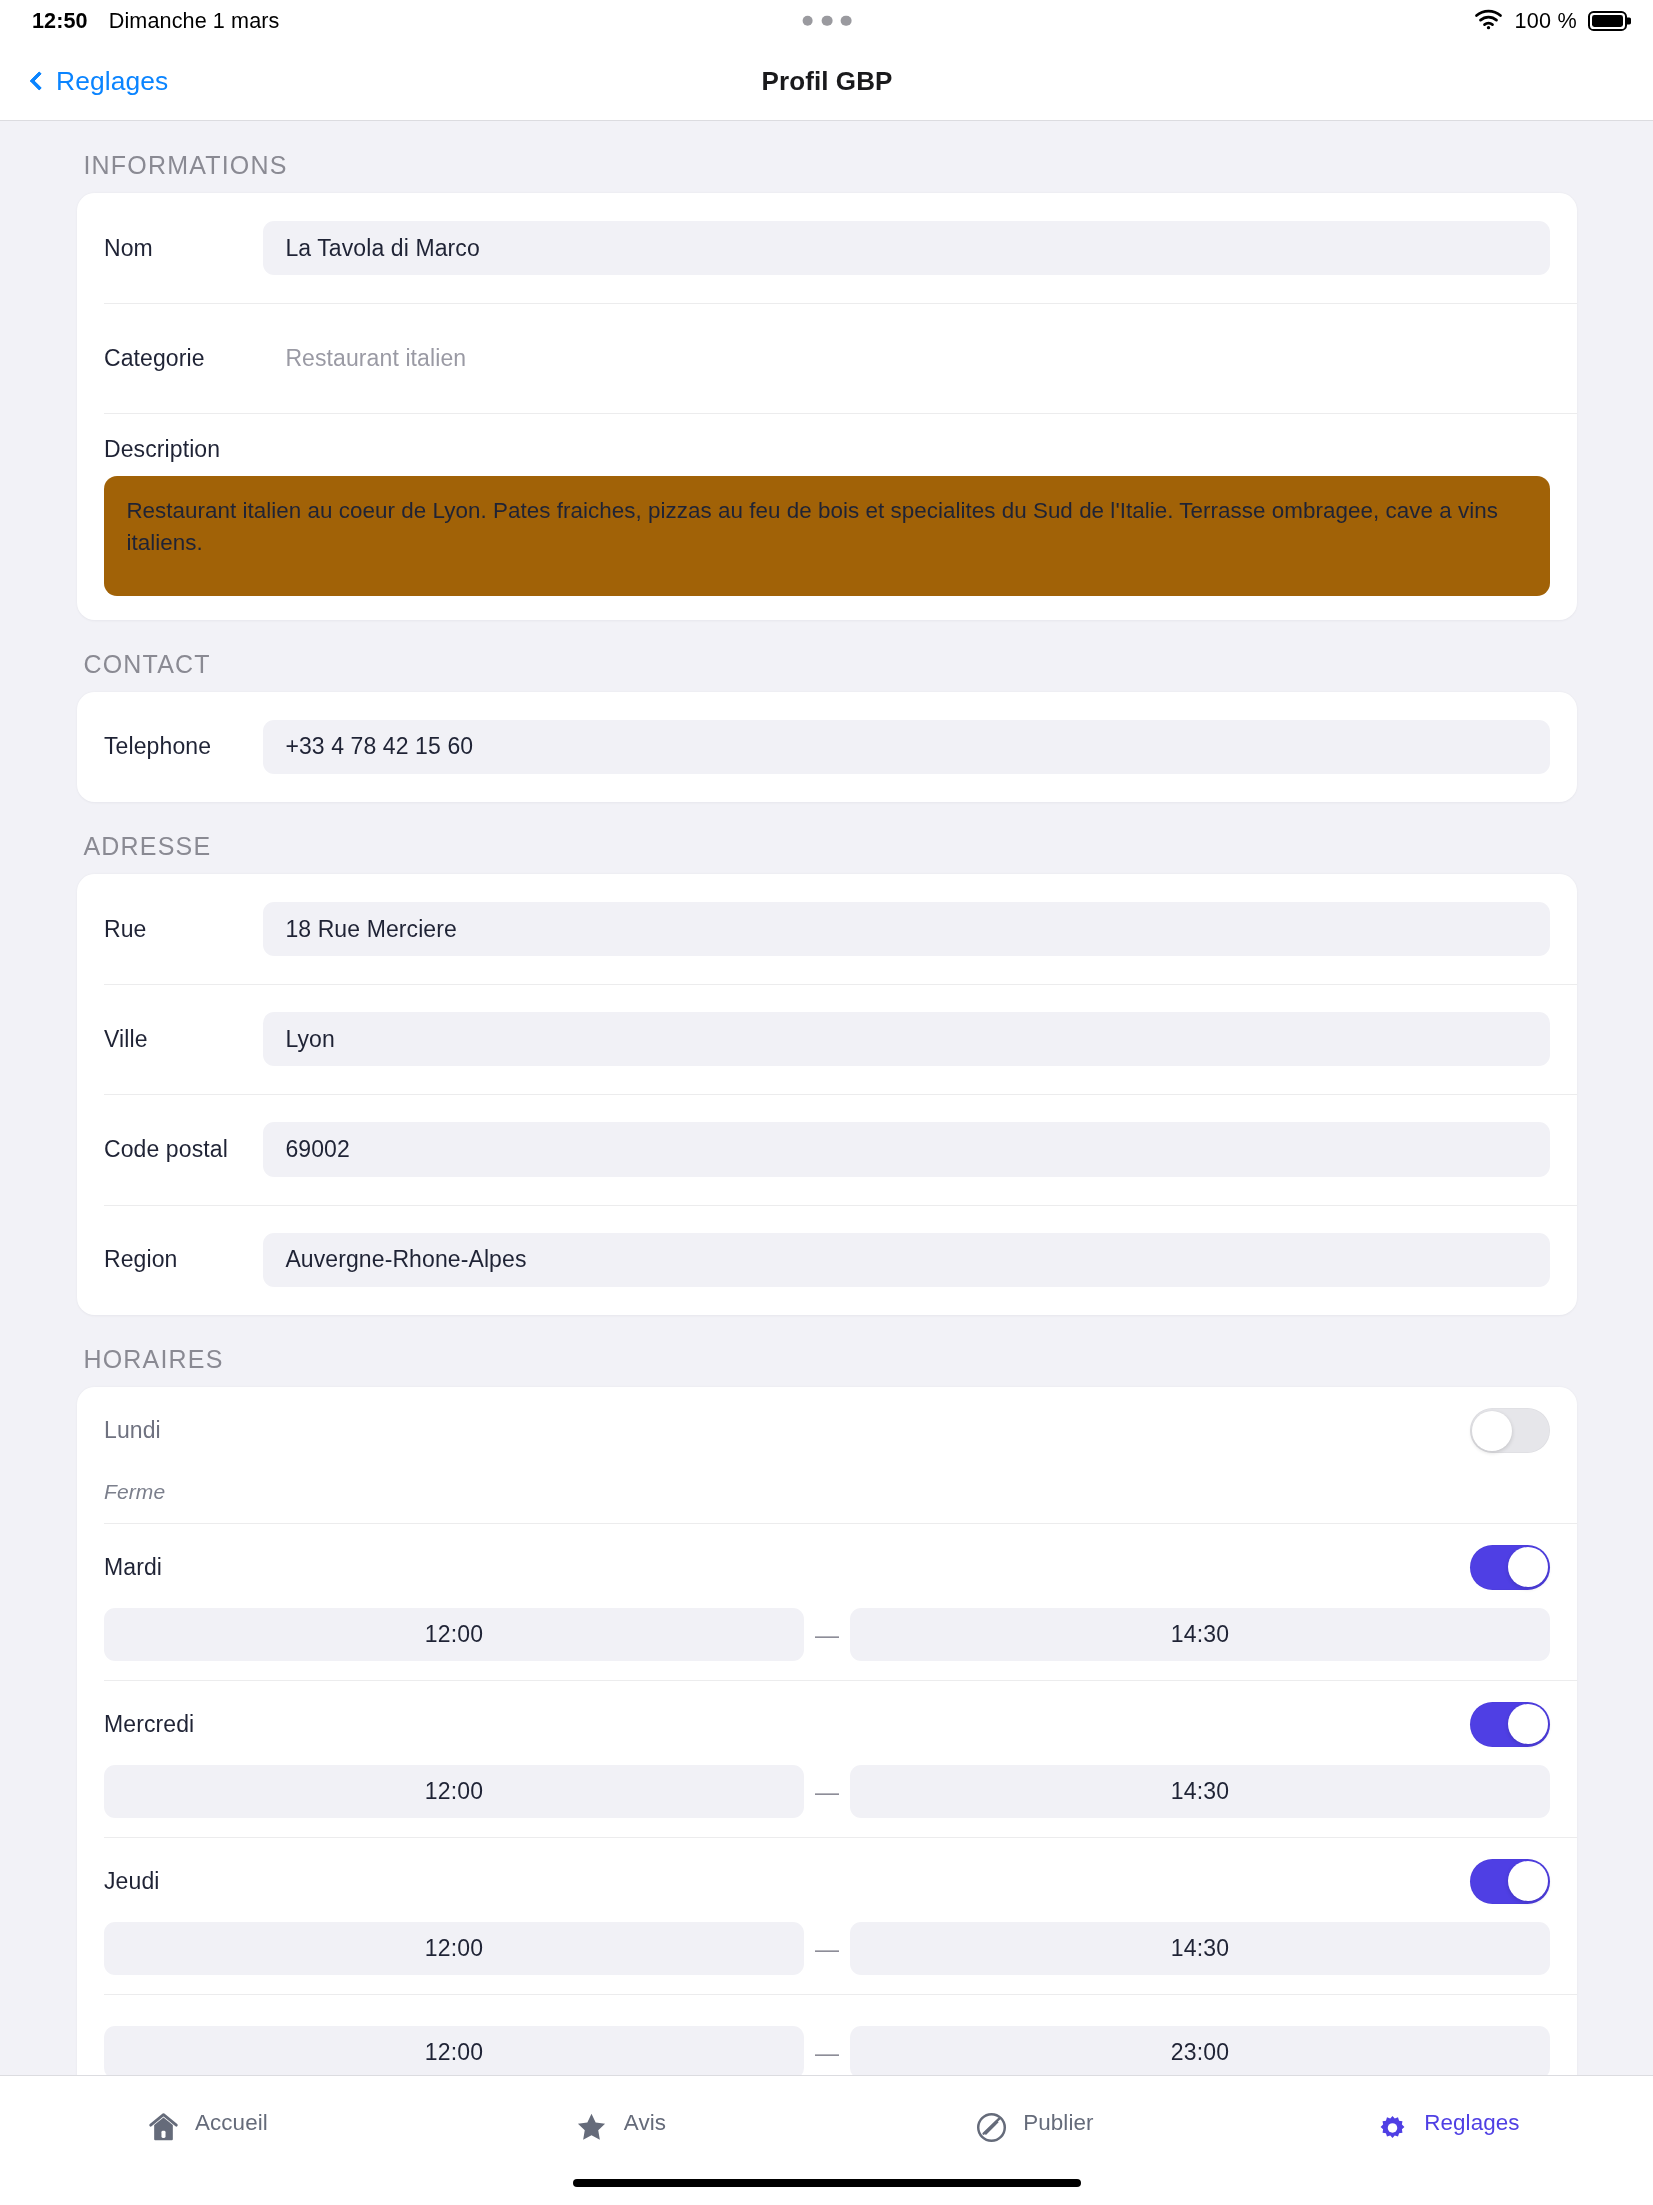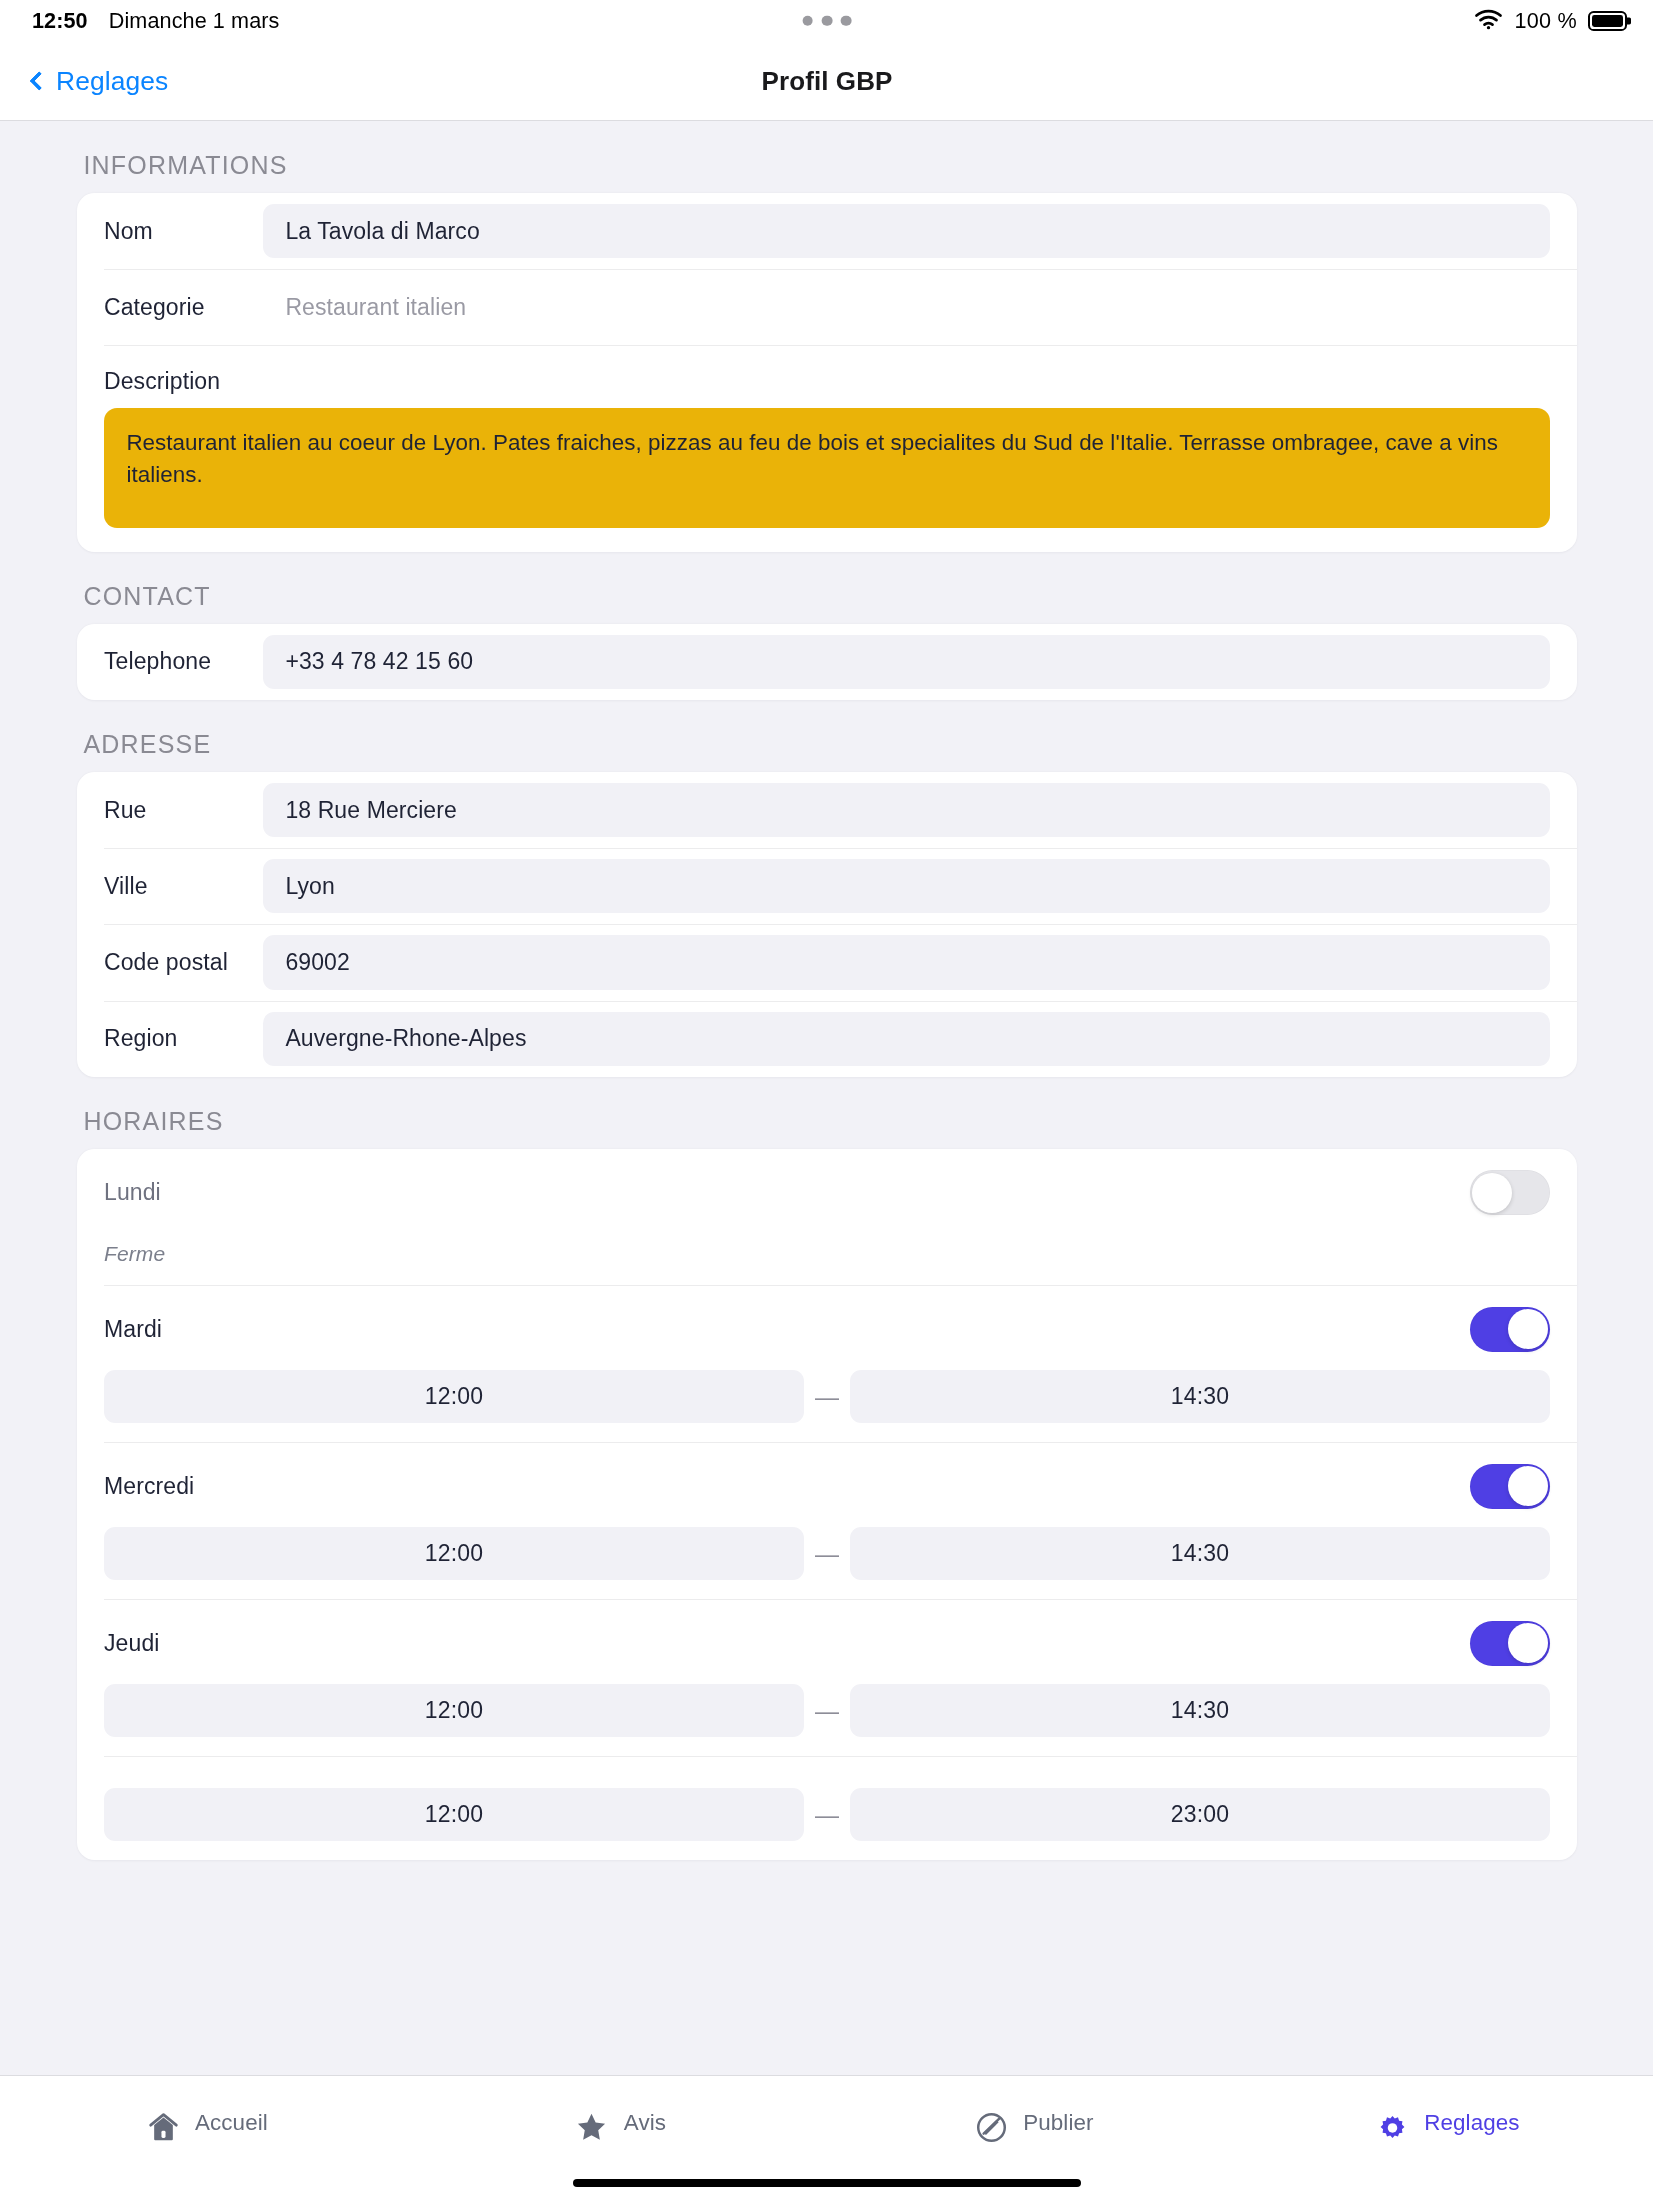--- a/index.html
+++ b/index.html
@@ -107,21 +107,21 @@
   }
   .card {
     background: #ffffff;
     border-radius: 17.6px;
     box-shadow: 0 0.8px 2.4px rgba(20,22,40,.05);
     overflow: hidden;
   }
   .row {
     display: flex;
     align-items: center;
-    padding: 11px 27px;
+    padding: 28px 27px;
     position: relative;
     min-height: 74px;
   }
   .row + .row::before,
   .row-sep::before {
     content: "";
     position: absolute;
     left: 27px; right: 0; top: 0;
     height: 0.8px;
     background: #ececed;
@@ -154,21 +154,21 @@
   
   .descblock { padding: 16px 27px 24px 27px; position: relative; }
   .descblock::before {
     content: ""; position: absolute; left: 27px; right: 0; top: 0; height: 0.8px; background: #ececed;
   }
   .desc-label {
     font-size: 23px; color: #1f2335; letter-spacing: 0.1px;
     padding: 6.4px 0 13px 0;
   }
   .desc-box {
-    background: #eab308;
+    background: #a16207;
     border-radius: 13px;
     padding: 19px 22.4px;
     min-height: 120px;
     font-size: 22.4px;
     line-height: 1.42;
     color: #1f2335;
     letter-spacing: 0.04px;
   }
 
   

